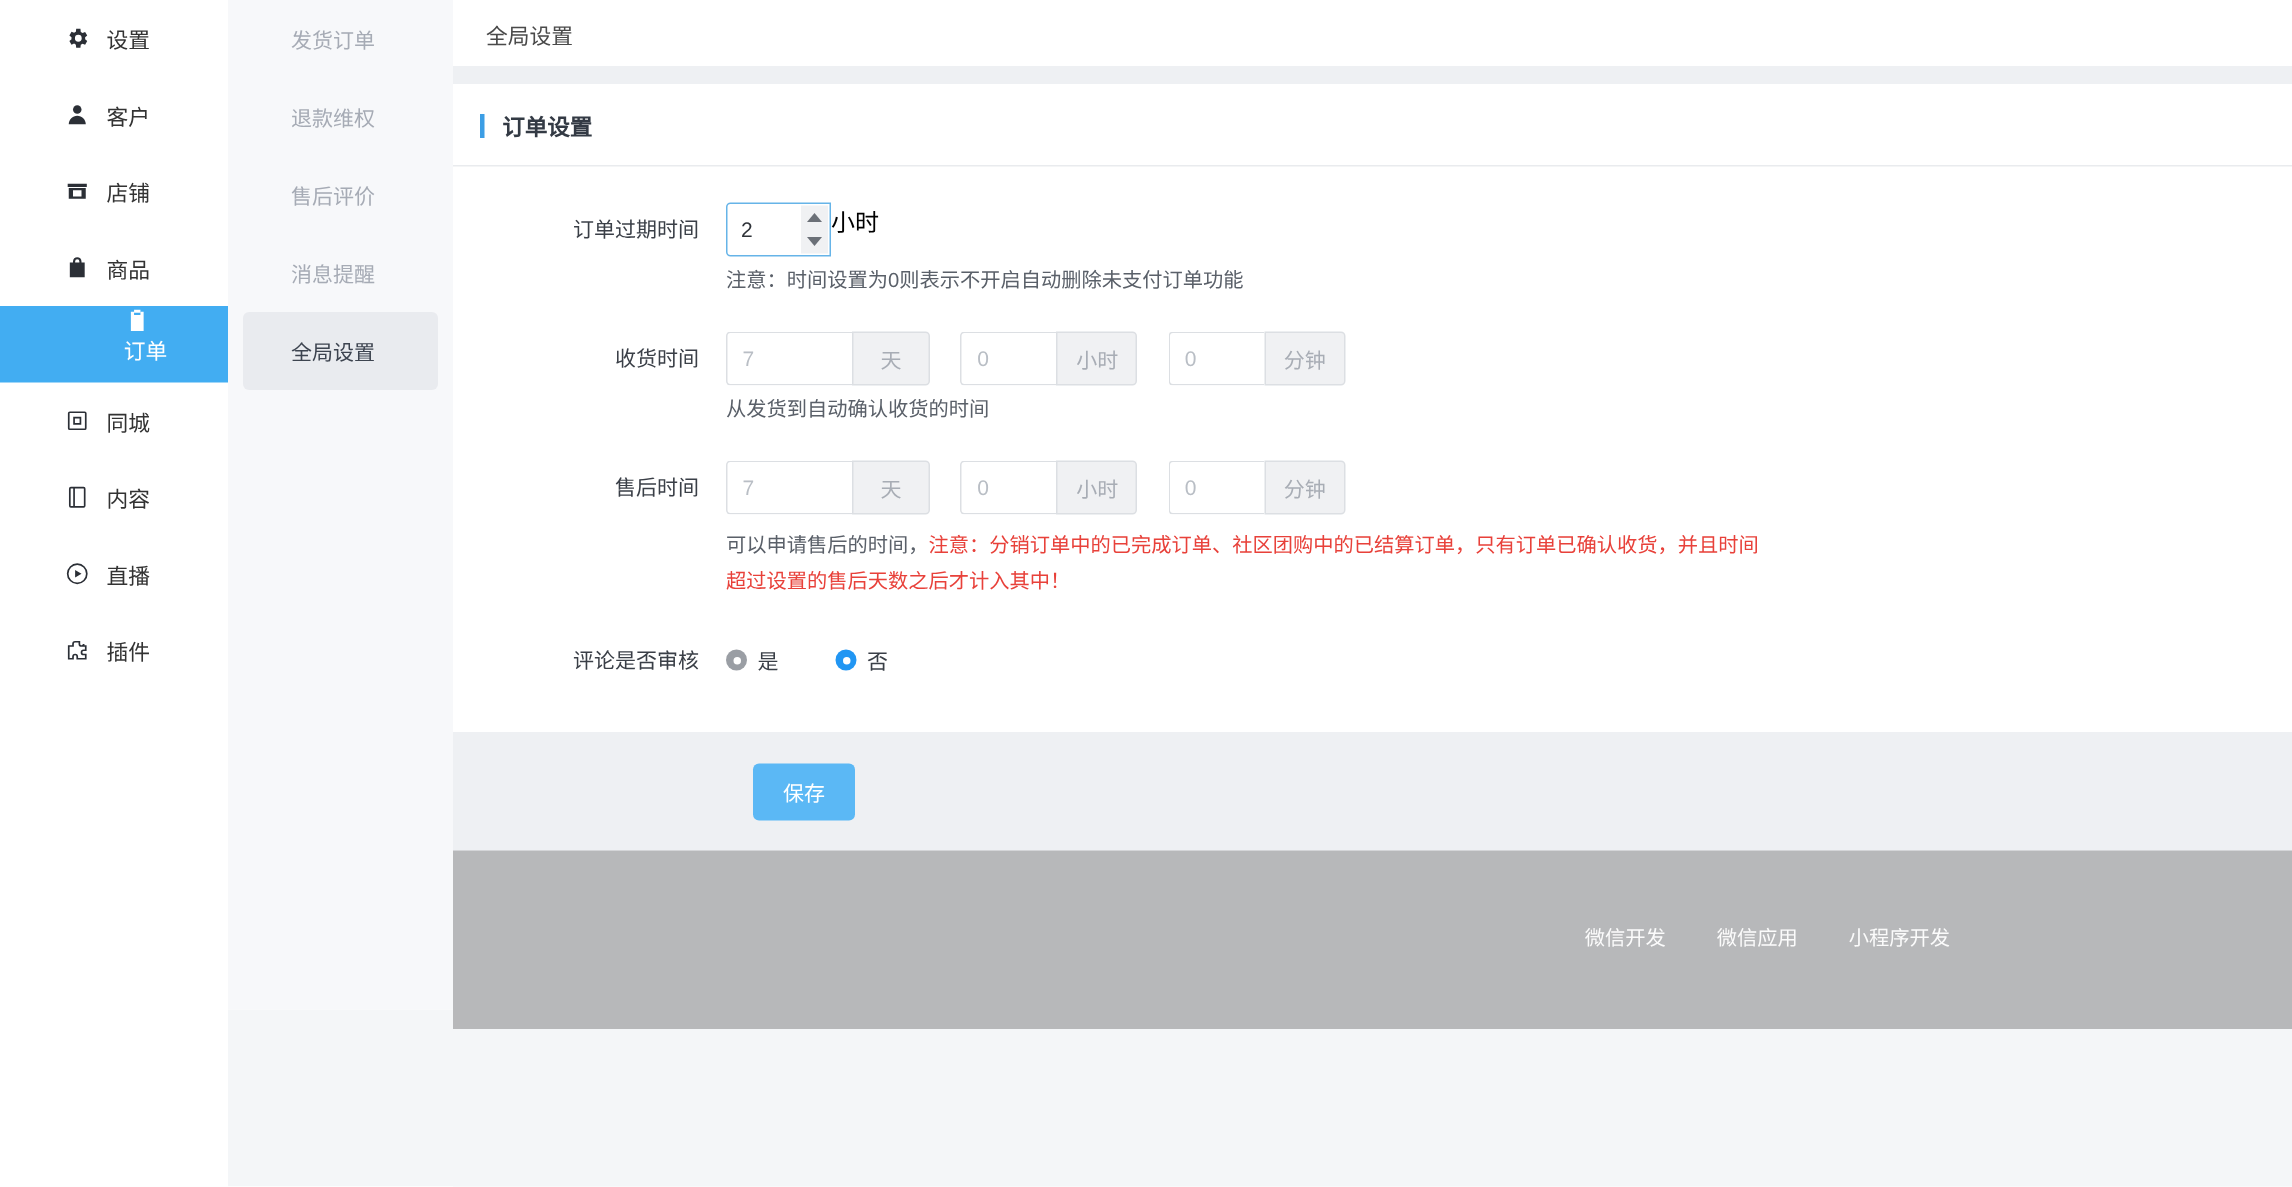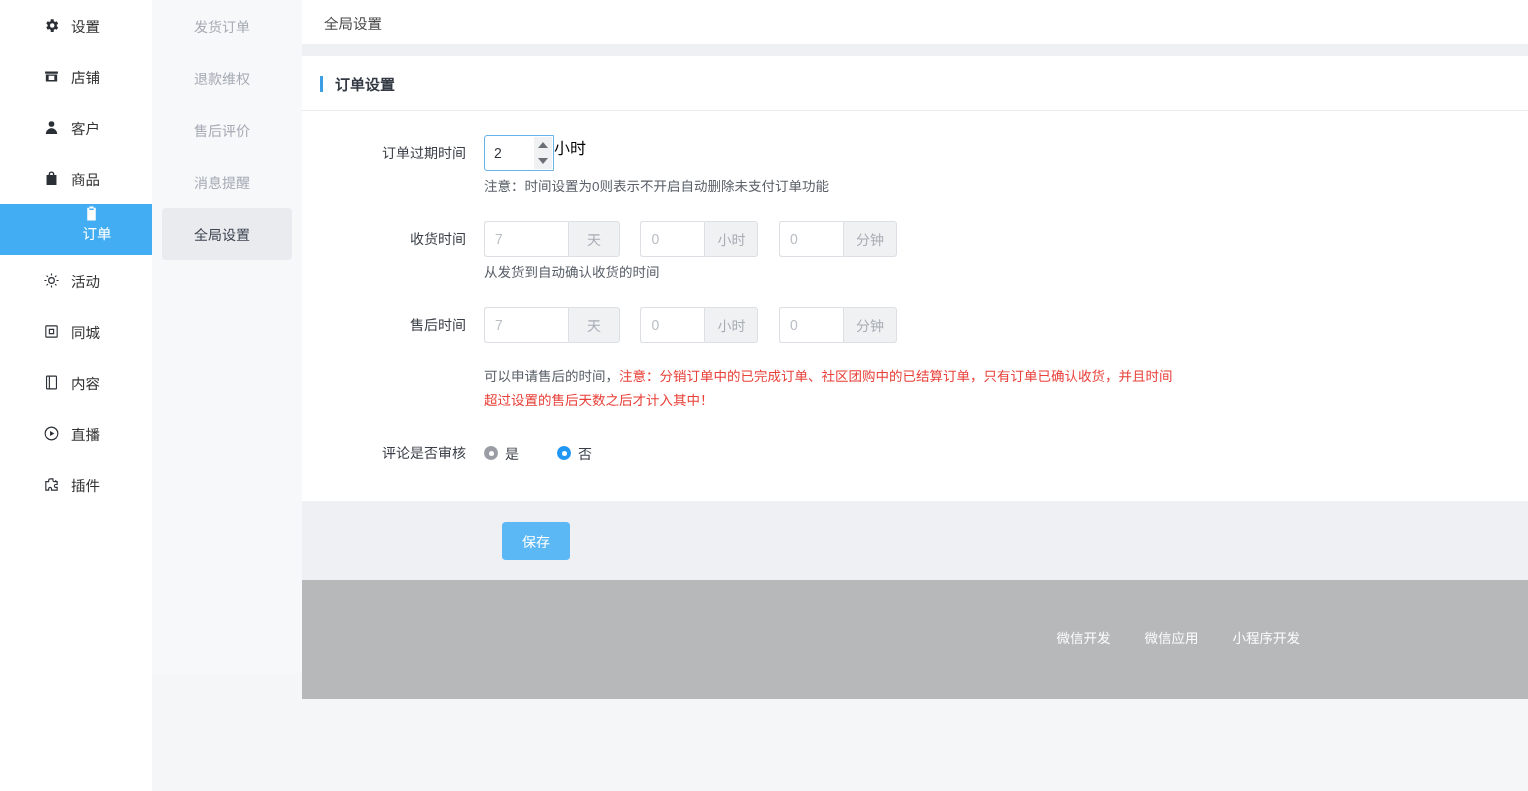--- a/index.html
+++ b/index.html
@@ -190,21 +190,21 @@
   .spin-up { border-left: 5px solid transparent; border-right: 5px solid transparent; border-bottom: 6px solid #6b7077; }
   .spin-dn { border-left: 5px solid transparent; border-right: 5px solid transparent; border-top: 6px solid #6b7077; }
 
   .hint {
     font-size: 13.5px;
     color: #5a6069;
     margin-top: 4px;
     line-height: 24px;
   }
   .hint.red, .red { color: #e8413a; }
-  .hint-block { margin-top: 22px; line-height: 24px; font-size: 13.5px; color: #5a6069; max-width: 690px; }
+  .hint-block { margin-top: 9px; line-height: 24px; font-size: 13.5px; color: #5a6069; max-width: 690px; }
 
   .row-gap { height: 22px; }
 
   
   .radio-line { display: flex; align-items: center; height: 36px; }
   .radio-opt { display: flex; align-items: center; margin-right: 38px; cursor: pointer; user-select: none; }
   .radio-dot {
     width: 14px; height: 14px; border-radius: 50%;
     background: #9a9ea4;
     display: flex; align-items: center; justify-content: center;
@@ -276,34 +276,34 @@
         <svg width="17" height="17" viewBox="0 0 24 24" fill="#2b2f36">
             <path d="M19.4 13a7.6 7.6 0 000-2l2-1.6-2-3.4-2.4 1a7.6 7.6 0 00-1.7-1L15 3H11l-.3 2.9a7.6 7.6 0 00-1.7 1l-2.4-1-2 3.4L6.6 11a7.6 7.6 0 000 2l-2 1.6 2 3.4 2.4-1c.5.4 1.1.8 1.7 1L11 21h4l.3-2.9c.6-.3 1.2-.6 1.7-1l2.4 1 2-3.4-2-1.7zM13 15.2A3.2 3.2 0 1116.2 12 3.2 3.2 0 0113 15.2z"></path>
           </svg>
       </span>
       <span>设置</span>
     </div>
 
     <div class="nav-item">
       <span class="nav-ico">
         <svg width="17" height="17" viewBox="0 0 24 24" fill="#2b2f36">
-            <path d="M3 5h18v3H3zM4 9h16v10H4zm4 2v6h8v-6z"></path>
-          </svg>
-      </span>
-      <span>店铺</span>
-    </div>
-
-    <div class="nav-item">
-      <span class="nav-ico">
-        <svg width="17" height="17" viewBox="0 0 24 24" fill="#2b2f36">
             <circle cx="12" cy="7" r="4"></circle>
             <path d="M4 21c0-4.4 3.6-8 8-8s8 3.6 8 8z"></path>
           </svg>
       </span>
       <span>客户</span>
+    </div>
+
+    <div class="nav-item">
+      <span class="nav-ico">
+        <svg width="17" height="17" viewBox="0 0 24 24" fill="#2b2f36">
+            <path d="M3 5h18v3H3zM4 9h16v10H4zm4 2v6h8v-6z"></path>
+          </svg>
+      </span>
+      <span>店铺</span>
     </div>
 
     <div class="nav-item">
       <span class="nav-ico">
         <svg width="17" height="17" viewBox="0 0 24 24" fill="#2b2f36">
             <path d="M8 7V6a4 4 0 018 0v1h3v14H5V7zm2 0h4V6a2 2 0 00-4 0z"></path>
           </svg>
       </span>
       <span>商品</span>
     </div>
@@ -311,29 +311,20 @@
     <div class="nav-item active">
       <span class="nav-ico">
         <svg width="17" height="17" viewBox="0 0 24 24" fill="#ffffff">
             <path d="M9 2h6v3H9z"></path>
             <path d="M6 4h3v3h6V4h3v18H6z"></path>
           </svg>
       </span>
       <span>订单</span>
     </div>
 
-    <div class="nav-item">
-      <span class="nav-ico">
-        <svg width="17" height="17" viewBox="0 0 24 24" fill="none" stroke="#2b2f36" stroke-width="1.6">
-            <circle cx="12" cy="12" r="4"></circle>
-            <path d="M12 2v3M12 19v3M2 12h3M19 12h3M5 5l2 2M17 17l2 2M19 5l-2 2M7 17l-2 2"></path>
-          </svg>
-      </span>
-      <span>活动</span>
-    </div>
 
     <div class="nav-item">
       <span class="nav-ico">
         <svg width="17" height="17" viewBox="0 0 24 24" fill="none" stroke="#2b2f36" stroke-width="1.6">
             <rect x="4" y="4" width="16" height="16" rx="1"></rect>
             <path d="M9 9h6v6H9z"></path>
           </svg>
       </span>
       <span>同城</span>
     </div>

